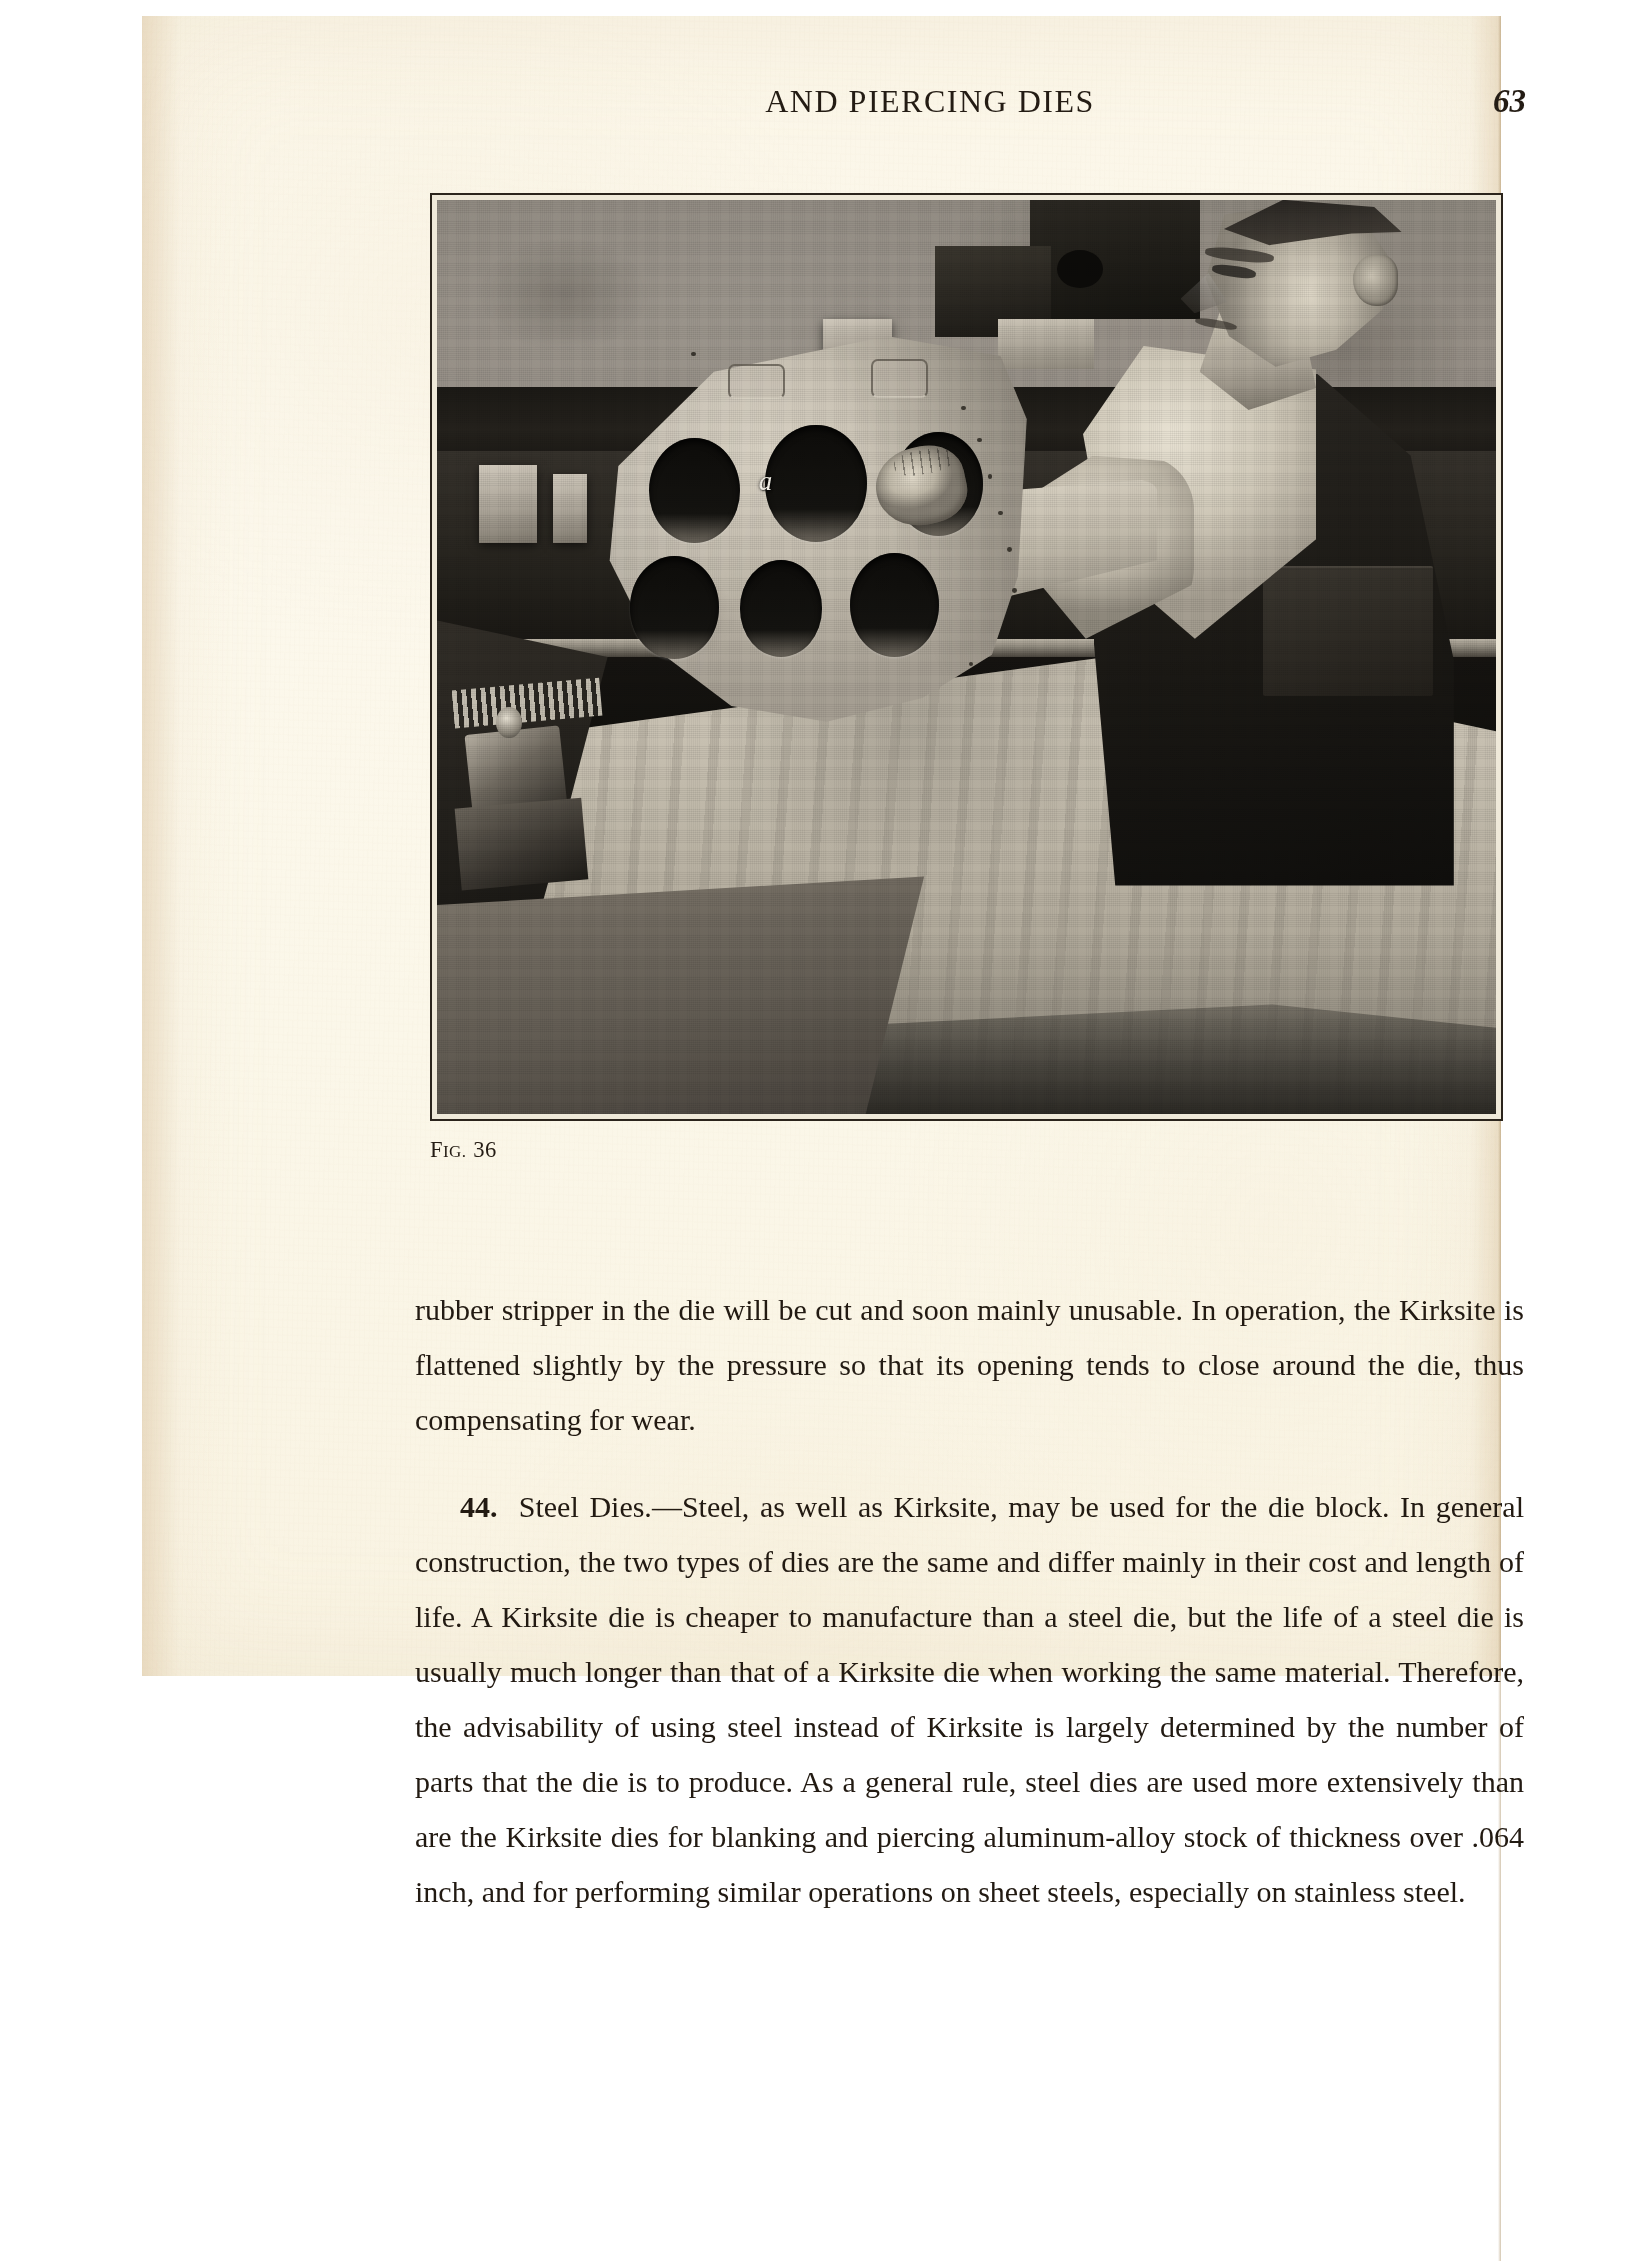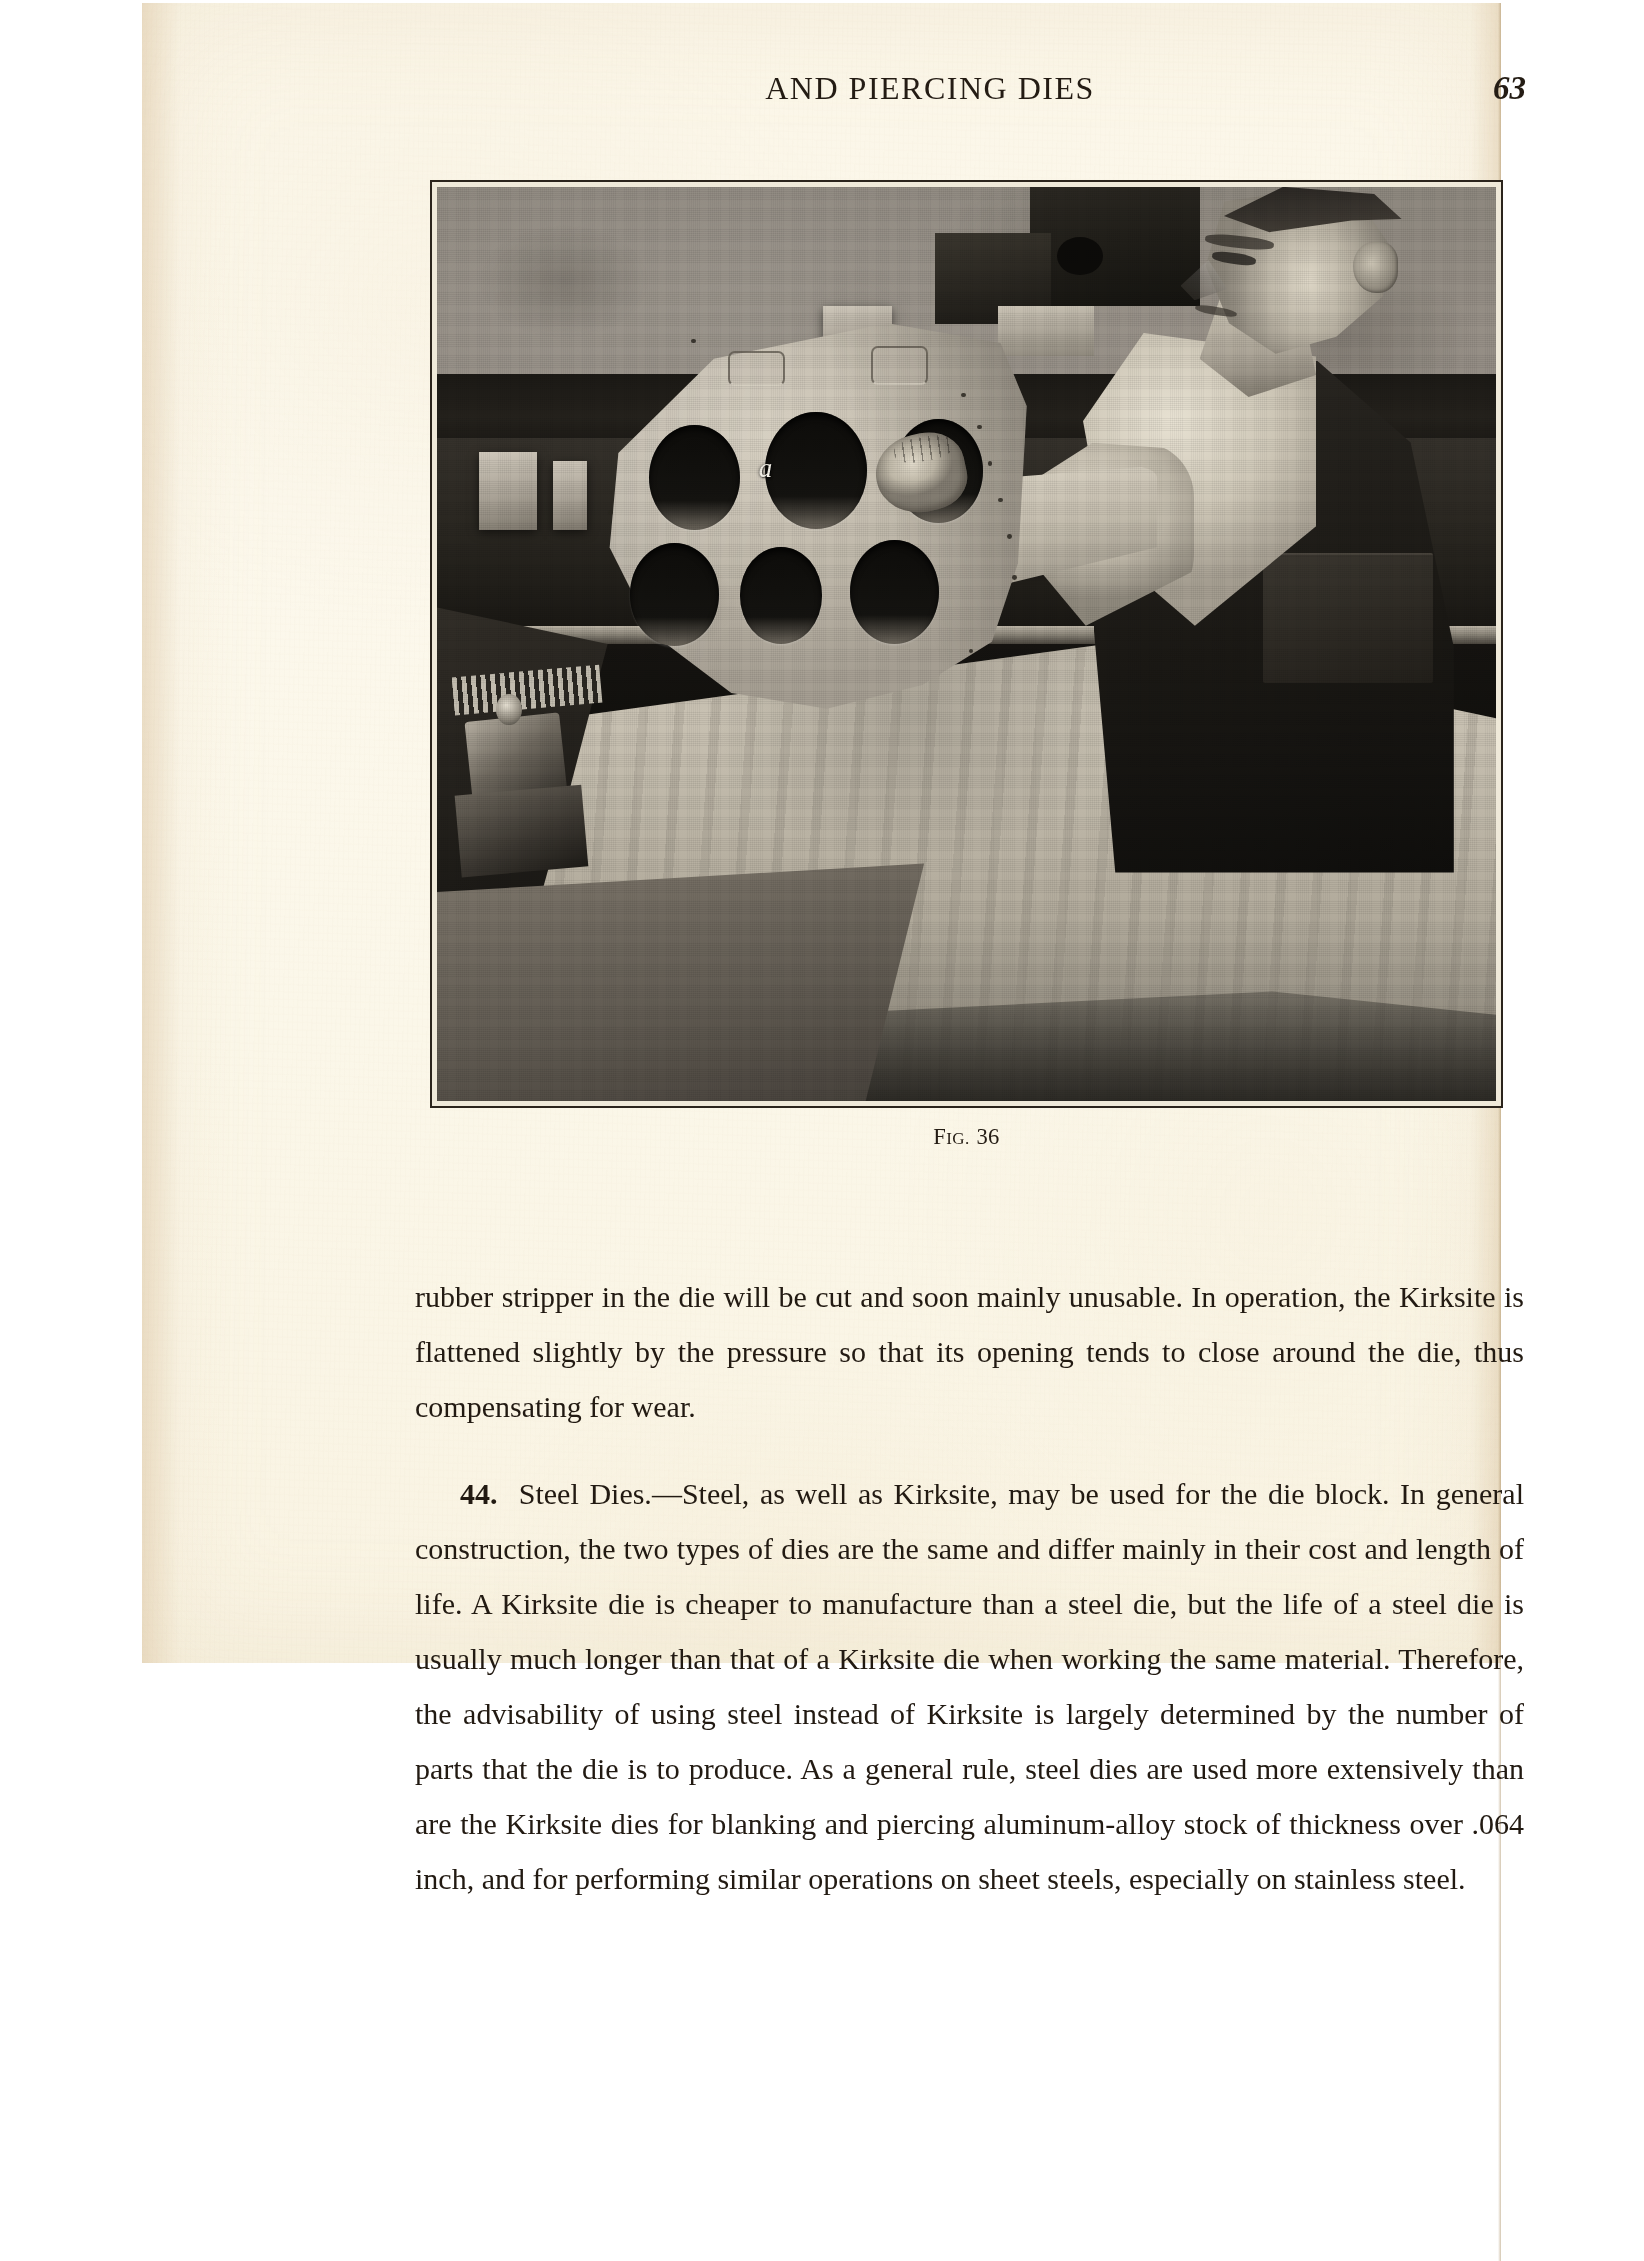--- a/index.html
+++ b/index.html
@@ -12,21 +12,21 @@
     height: 2261px;
     position: relative;
     overflow: hidden;
     font-family: "Liberation Serif", serif;
   }
 
   
   #page-sheet {
     position: absolute;
     left: 142px;
-    top: 3px;
+    top: 16px;
     width: 1359px;
     height: 1660px;
     background:
       linear-gradient(90deg, rgba(226,205,175,0.55) 0px, rgba(247,238,219,0.10) 38px, rgba(0,0,0,0) 89px),
       linear-gradient(270deg, rgba(222,200,168,0.50) 0px, rgba(247,238,219,0.08) 31px, rgba(0,0,0,0) 82px),
       linear-gradient(180deg, #fbf6e8 0%, #fcf8ec 30%, #fbf7e9 62%, #f9f3e2 100%);
     box-shadow: inset 0 0 123px rgba(216,196,160,0.22);
   }
   
   #paper-grain {
@@ -354,21 +354,20 @@
   #mach-dark-b { left: 47%; top: 5%; width: 11%; height: 10%; background: linear-gradient(170deg,#3a362e,#1b1915); }
   #mach-hole { left: 58.5%; top: 5.5%; width: 4.4%; height: 4.2%; background: #0c0b09; border-radius: 50%; }
   #mach-pale  { left: 53%; top: 13%; width: 9%; height: 5.5%; background: linear-gradient(175deg,#cac3b5,#8e887c); }
 
   
   #fig-caption {
     position: absolute;
     left: 0;
     top: 944px;
     width: 1073px;
-    text-align: center;
     font-size: 22.6px;
     color: #241c14;
     letter-spacing: 0.4px;
   }
   #fig-caption .sc {
     font-size: 17px;
   }
   #fig-caption .num {
     margin-left: 6.9px;
     font-size: 22.6px;

